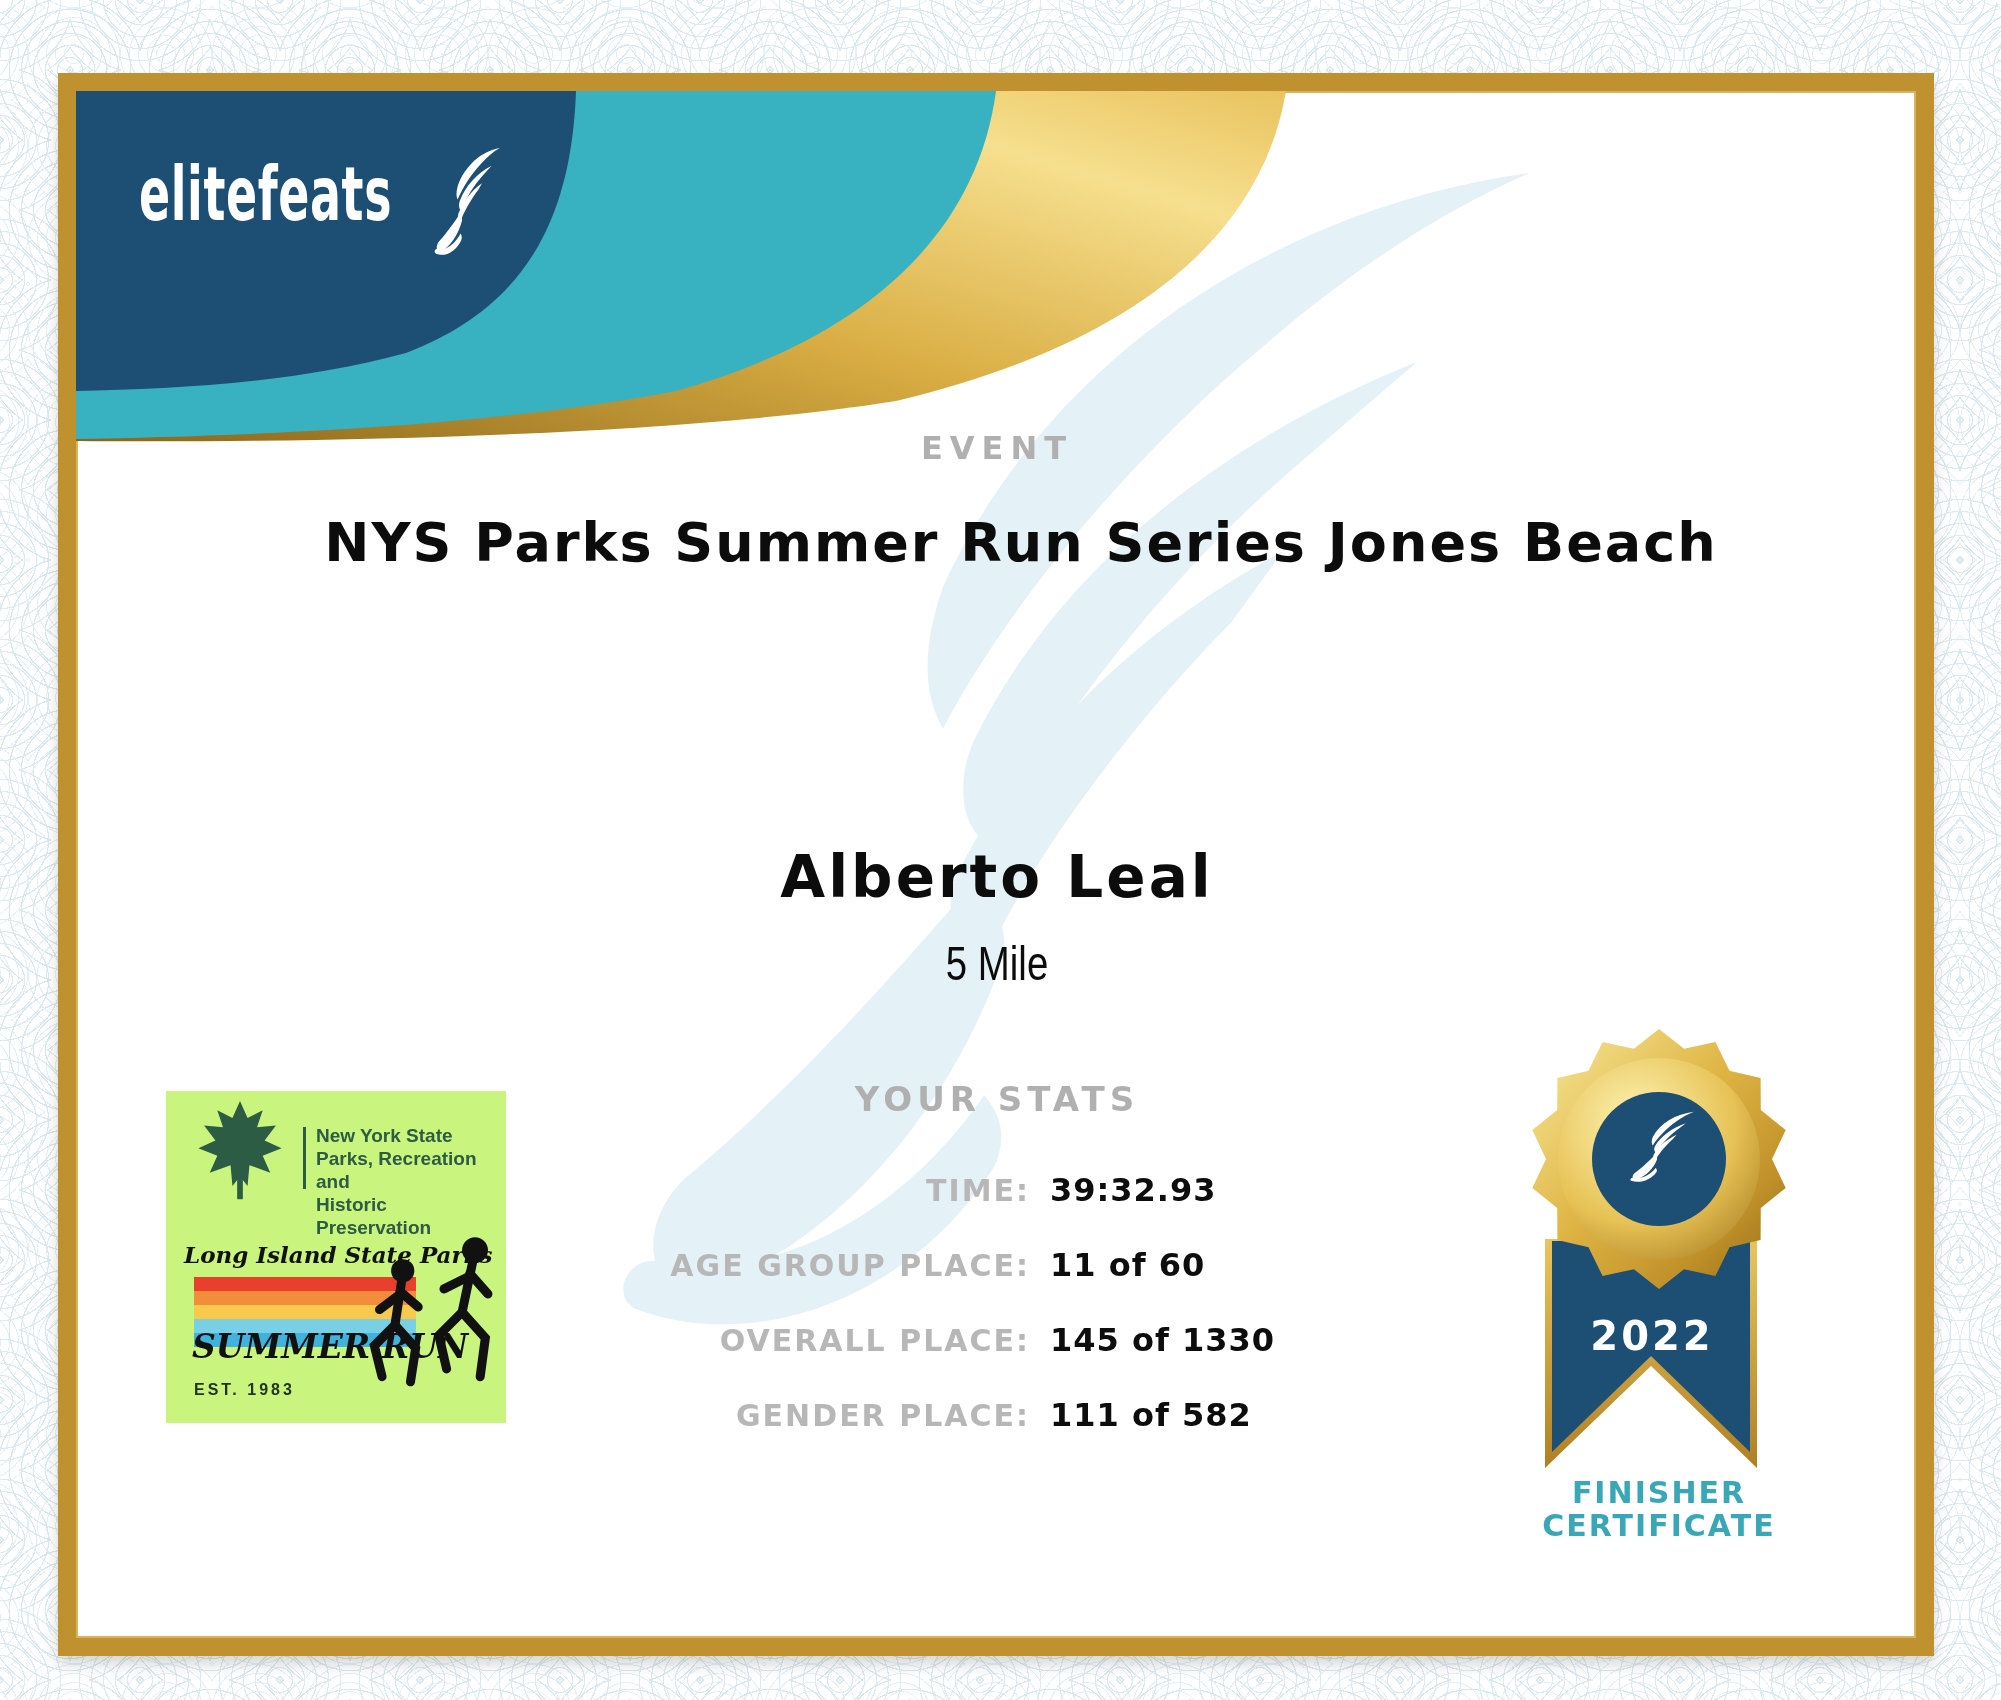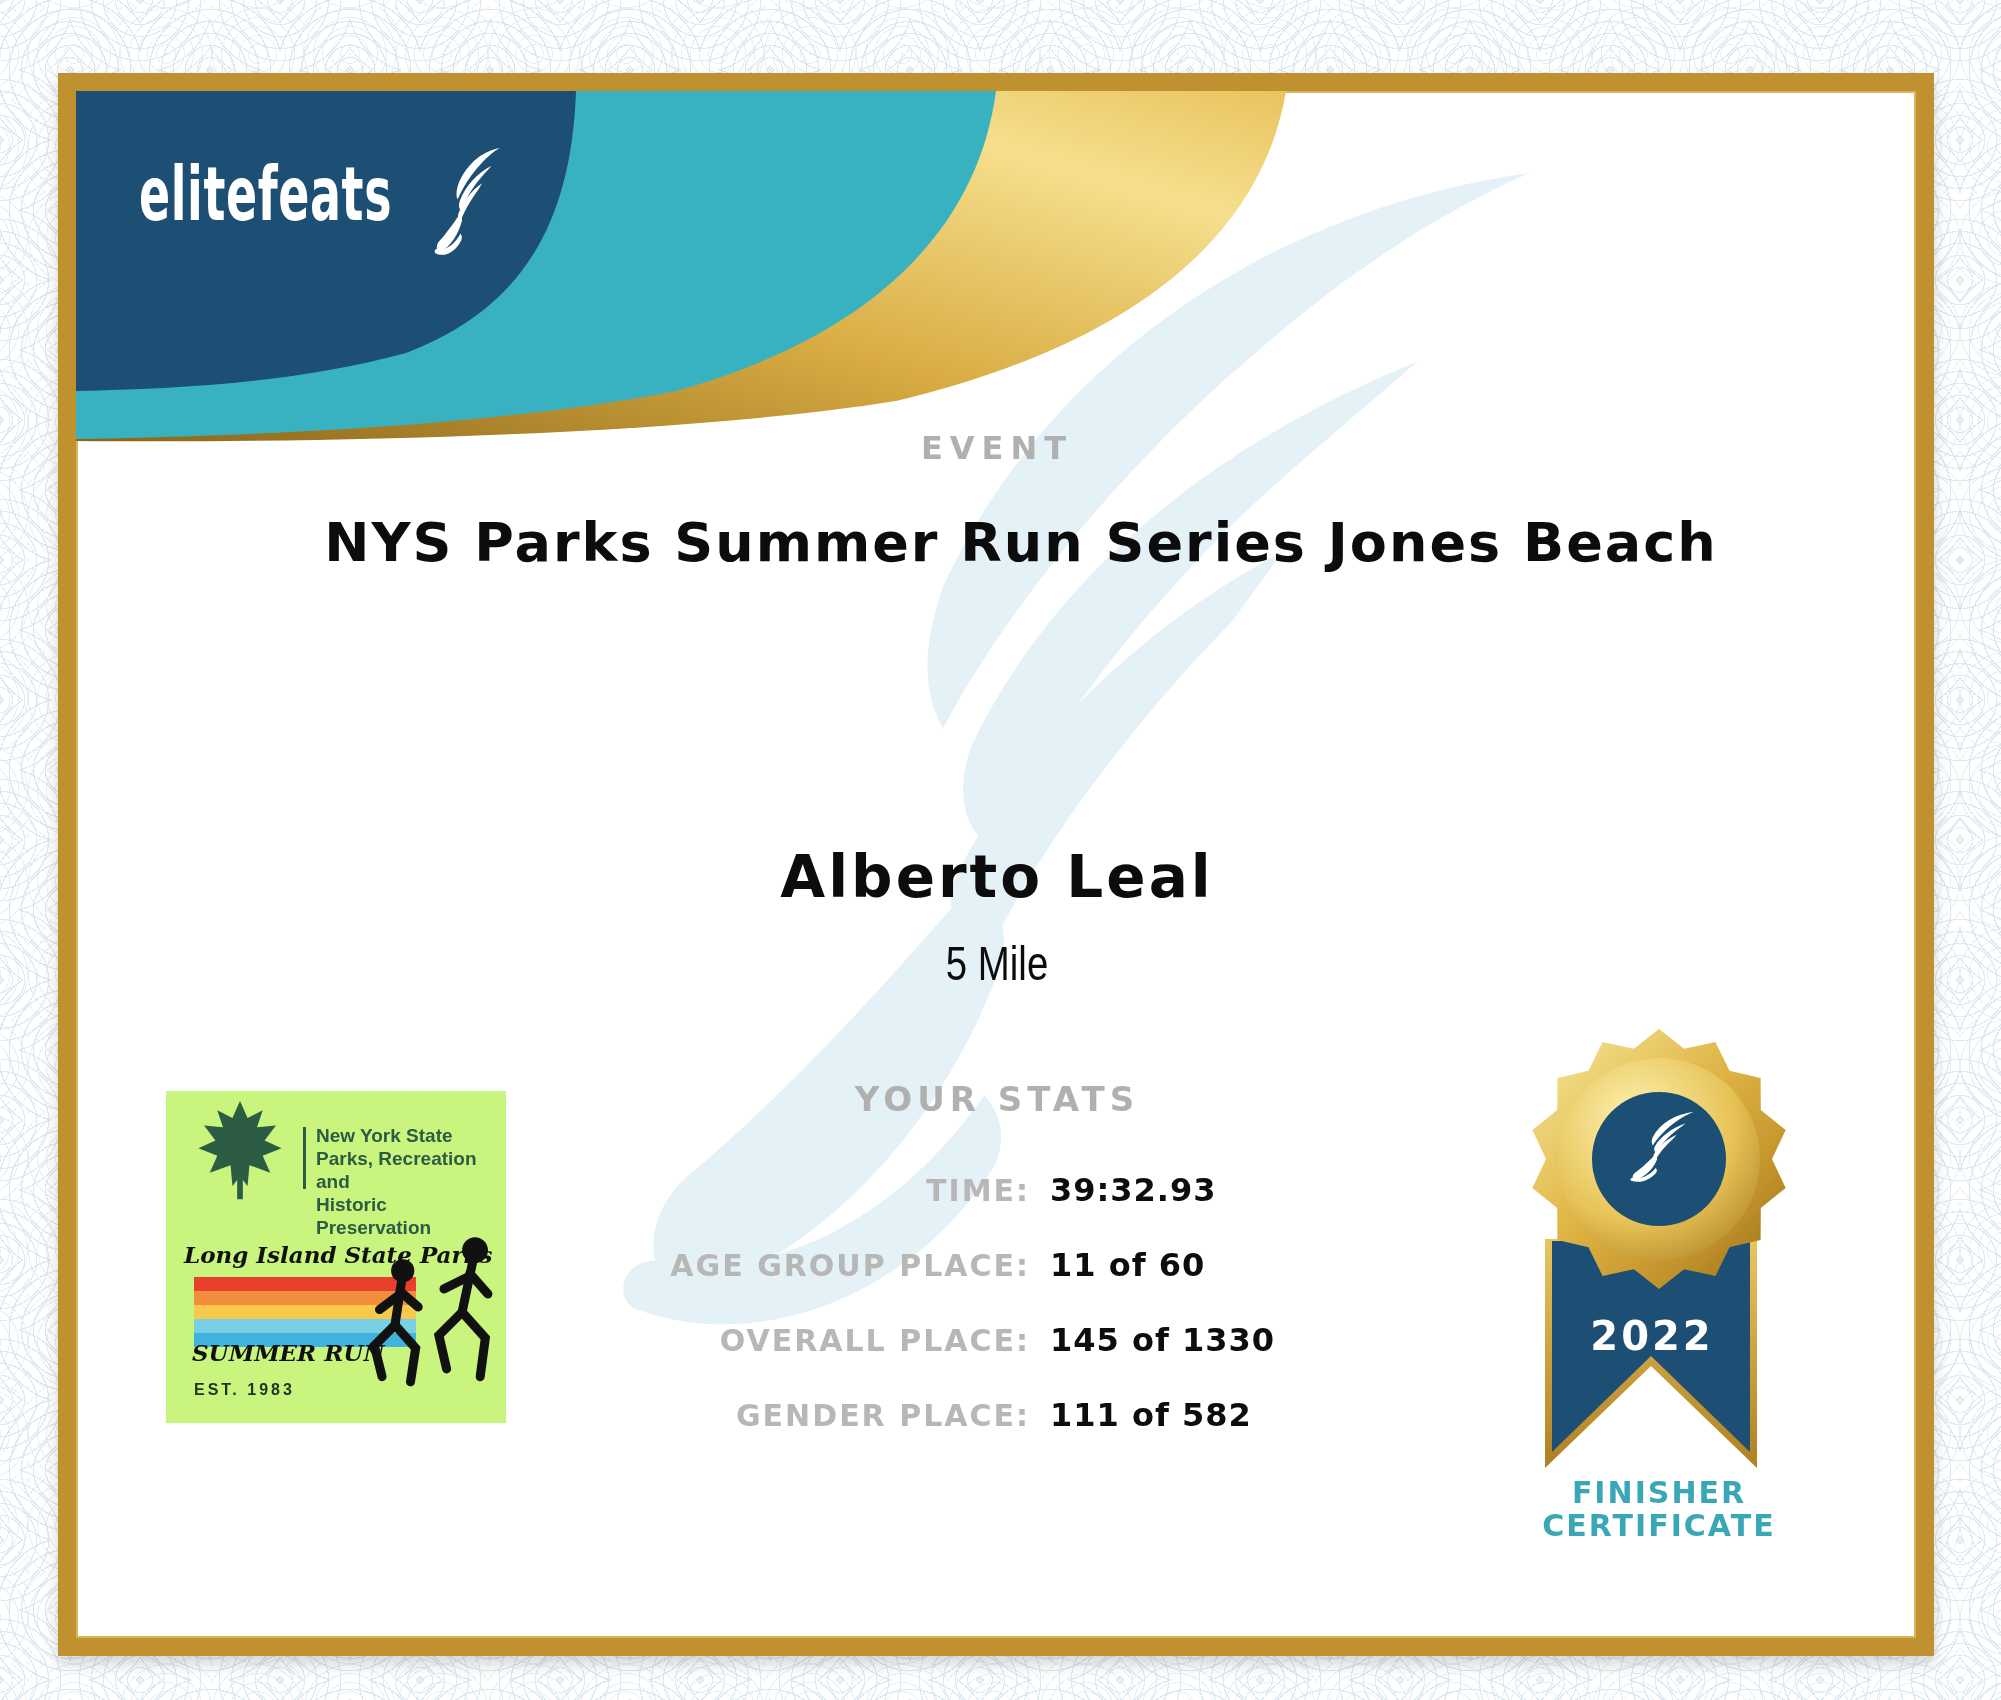--- a/index.html
+++ b/index.html
@@ -6,20 +6,21 @@
   .page{
     position:relative; width:2001px; height:1700px; overflow:hidden;
     font-family:"DejaVu Sans", sans-serif;
     background-color:#ffffff;
     background-image:
       repeating-radial-gradient(circle, #d9e8ef 0 1.2px, transparent 1.2px 12px),
       repeating-radial-gradient(circle, #dcebf1 0 1.2px, transparent 1.2px 12px),
       repeating-radial-gradient(circle, #e4f0f5 0 1px, transparent 1px 9px);
     background-size:140px 140px,140px 140px,92px 92px;
     background-position:0 0,70px 70px,28px 100px;
+    border-radius:11px;
   }
   .frame{
     position:absolute; left:58px; top:73px; width:1876px; height:1583px;
     box-sizing:border-box; background:#ffffff;
     border:18px solid #c0922f;
     box-shadow:0 8px 14px rgba(90,90,90,.25), inset 0 0 0 2px #d9b45c;
   }
   .inner{position:absolute; inset:0; overflow:hidden;}
 
   
@@ -58,22 +59,22 @@
   .event-logo{position:absolute; left:90px; top:1000px; width:340px; height:332px; background:#c9f47e; overflow:hidden;}
   .leaf-icon{position:absolute; left:22px; top:8px; width:104px; height:104px;}
   .org-divider{position:absolute; left:137px; top:36px; width:3px; height:62px; background:#2d5c45;}
   .org-name{position:absolute; left:150px; top:33px; font-family:"Liberation Sans",sans-serif;
     font-size:19px; font-weight:bold; color:#2d5c45; line-height:23px;}
   .series-title{position:absolute; left:18px; top:150px; font-family:"DejaVu Serif",serif;
     font-style:italic; font-weight:bold; font-size:23px; color:#111; white-space:nowrap;}
   .stripes{position:absolute; left:28px; top:186px; width:222px;}
   .stripe{height:14px;}
   .runners-icon{position:absolute; left:198px; top:118px; width:142px; height:214px;}
-  .series-name{position:absolute; left:26px; top:248px; font-family:"DejaVu Serif",serif;
-    font-style:italic; font-weight:bold; font-size:23px; color:#111; white-space:nowrap;}
+  .series-name{position:absolute; left:26px; top:236px; font-family:"DejaVu Serif",serif;
+    font-style:italic; font-weight:bold; font-size:33px; color:#111; white-space:nowrap;}
   .established{position:absolute; left:28px; top:290px; font-family:"Liberation Sans",sans-serif;
     font-size:16px; font-weight:bold; letter-spacing:3px; color:#223322;}
 
   
   .medal{position:absolute; left:1433px; top:918px; width:300px; height:470px;}
   .badge-year{
     position:absolute; left:1470px; top:1222px; width:212px; text-align:center;
     font-size:40px; font-weight:bold; color:#ffffff; letter-spacing:3px;
   }
   .badge-caption{

